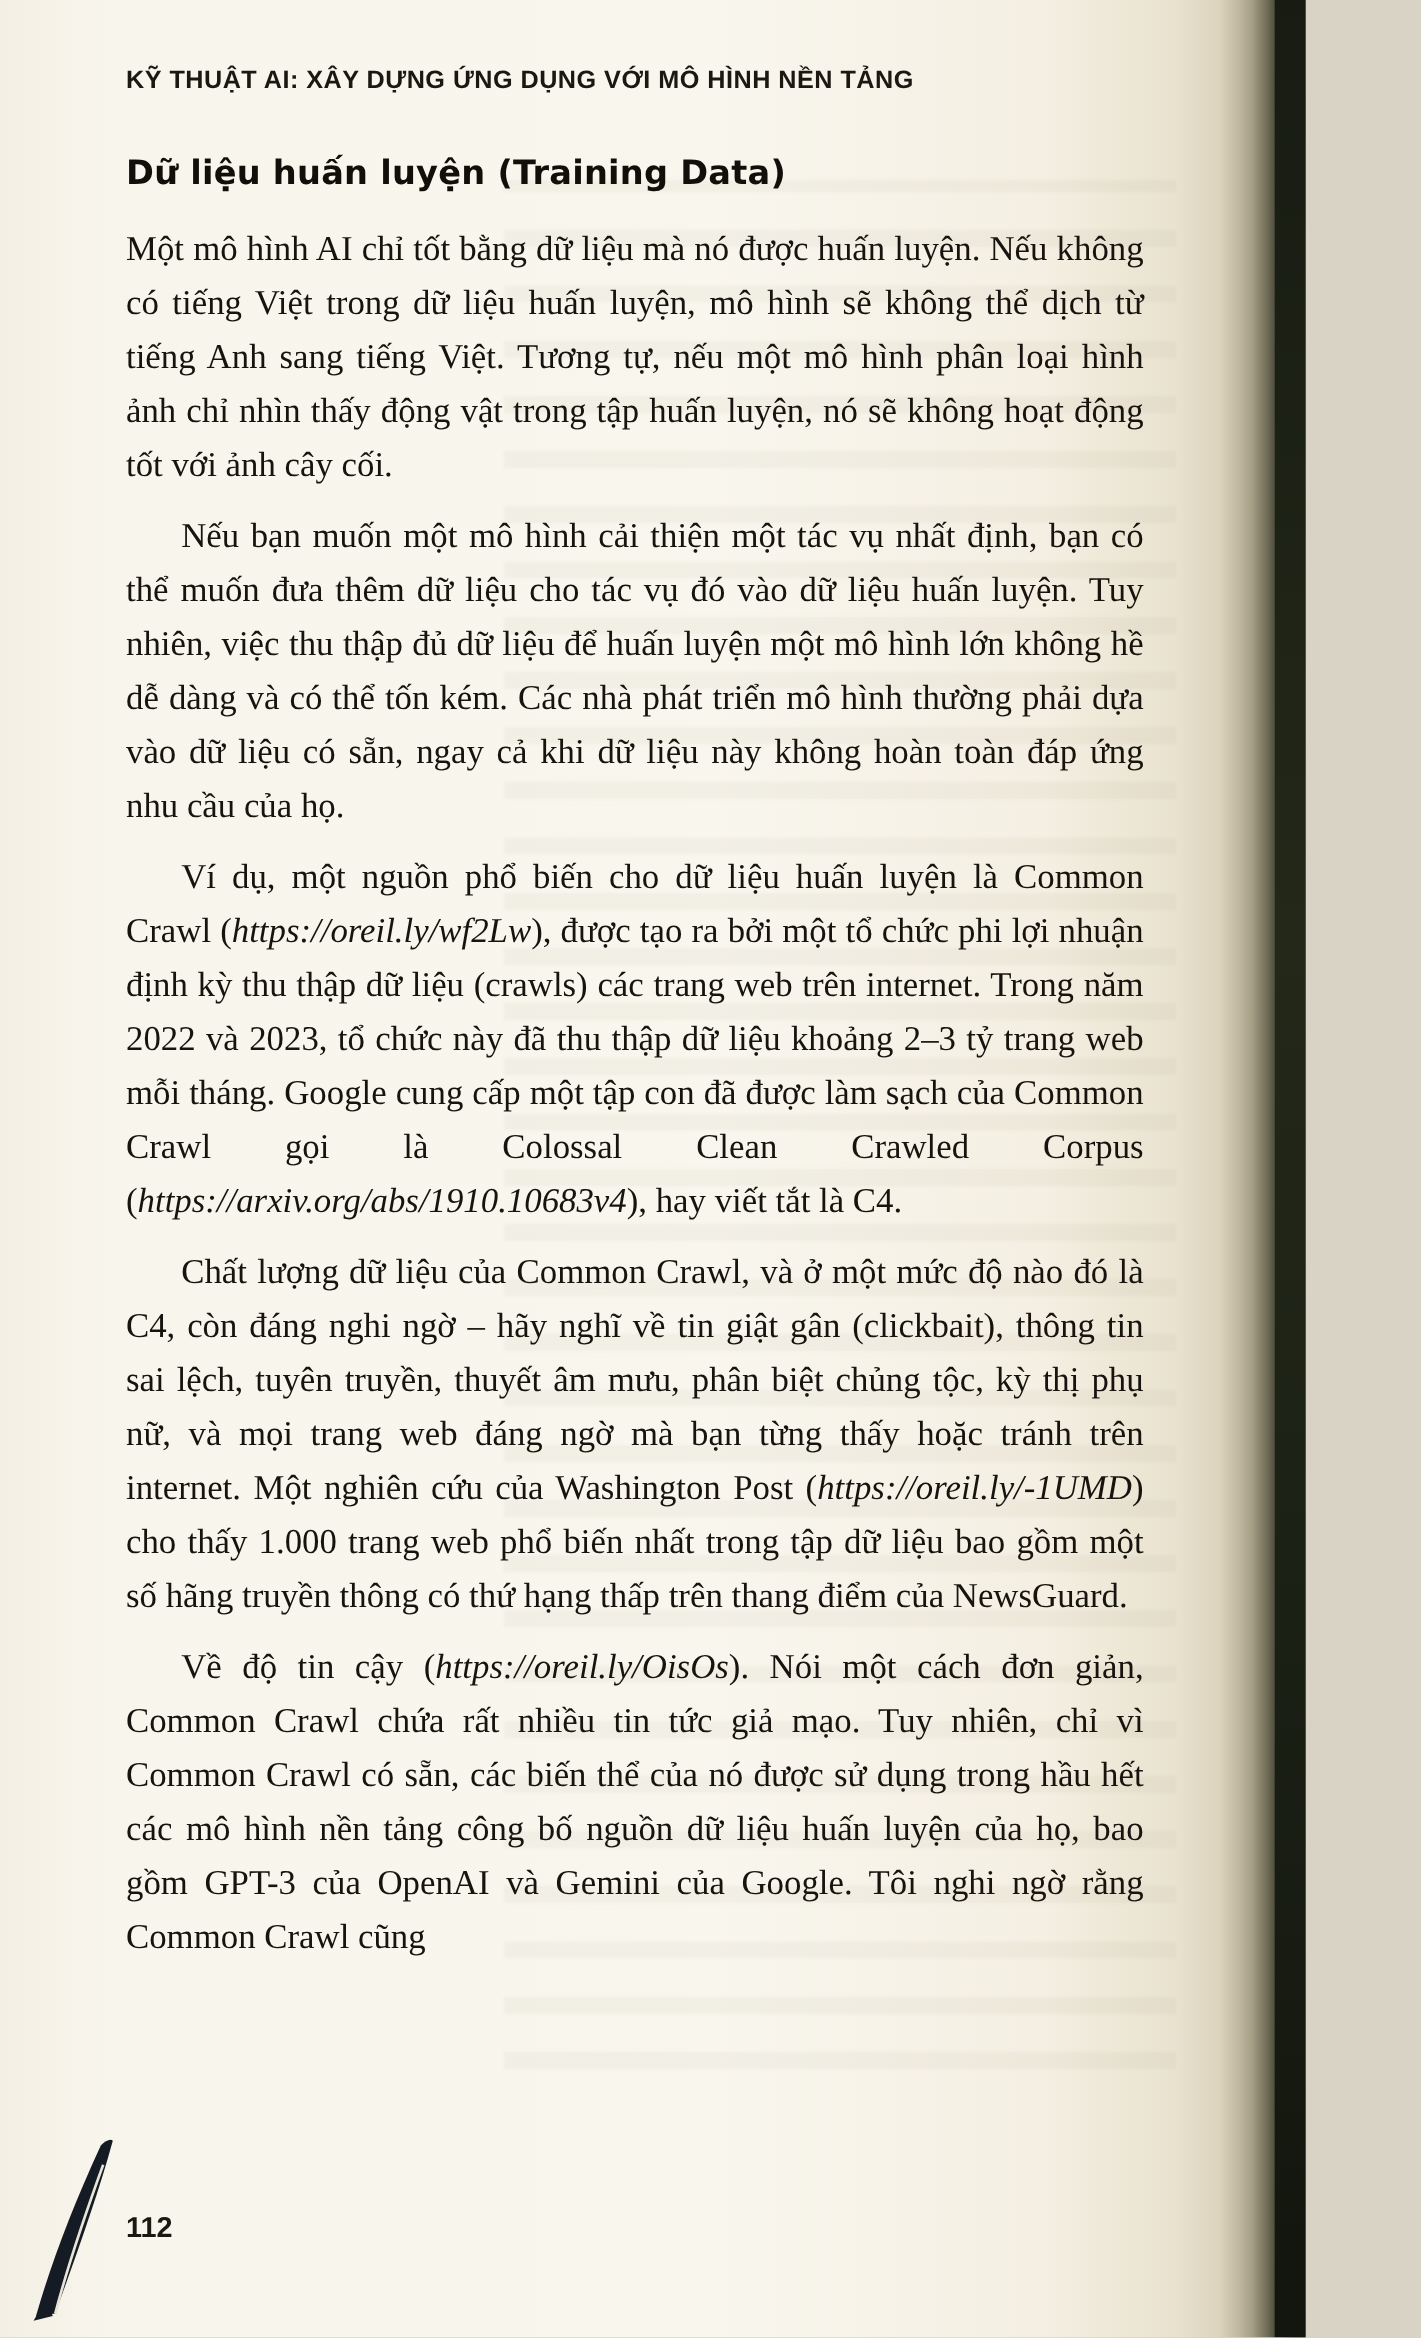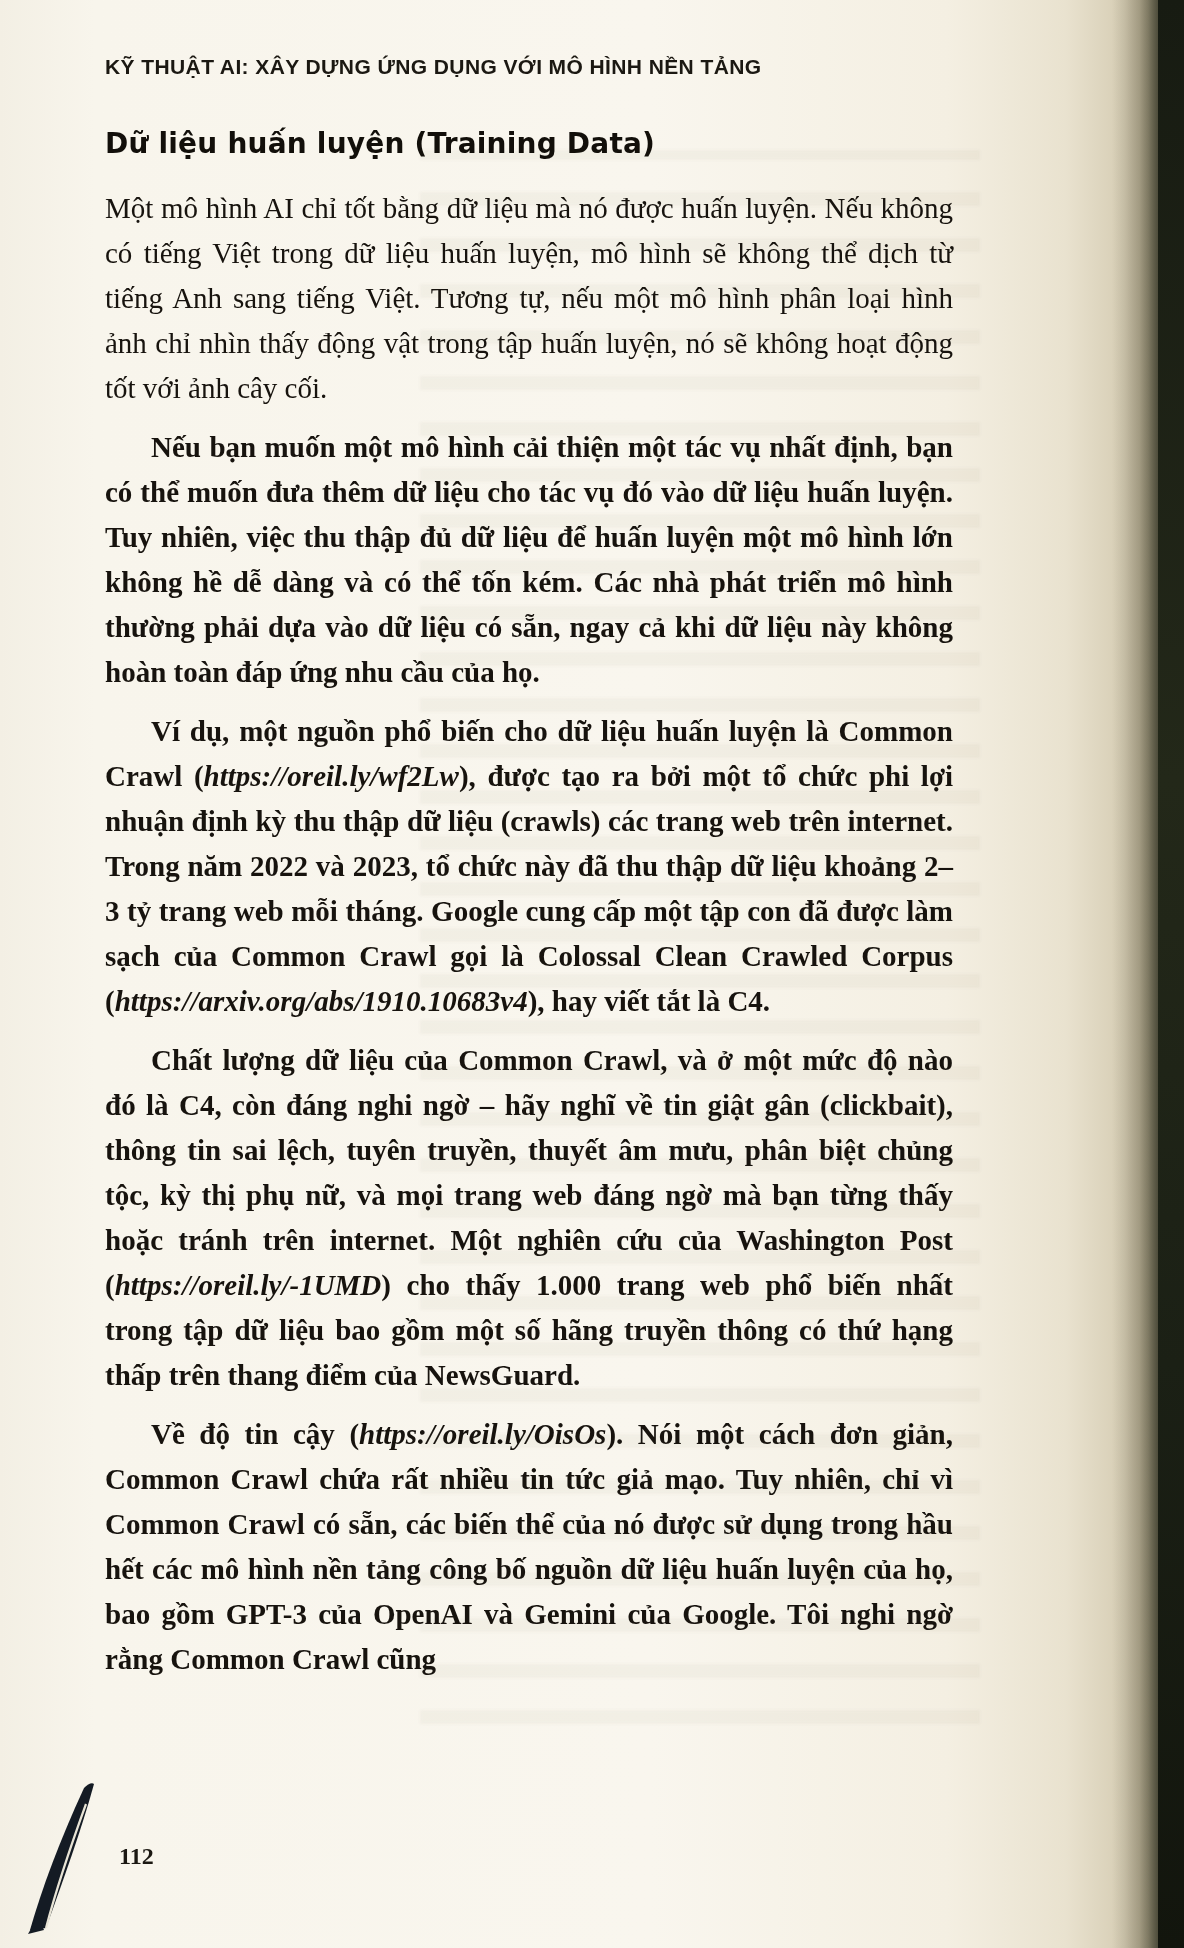--- a/index.html
+++ b/index.html
@@ -5,21 +5,21 @@
   html, body { margin: 0; padding: 0; }
   body {
     width: 1184px;
     height: 1948px;
     background: #d8d3c4;
     font-family: "Liberation Serif", serif;
     overflow: hidden;
   }
   .page {
     position: relative;
-    width: 1184px;
+    width: 1088px;
     height: 1948px;
     background:
       linear-gradient(90deg,
         #f3efe4 0%,
         #f8f5ec 8%,
         #f9f6ee 55%,
         #f4efe2 80%,
         #e9e2cf 90%,
         #d6cdb4 95%,
         #b9af93 97%,
@@ -88,27 +88,27 @@
     letter-spacing: 0.2px;
     color: #120f0a;
   }
   .body-text {
     margin-top: 26px;
     font-size: 29px;
     line-height: 45px;
     text-align: justify;
   }
   .para { margin: 0 0 14px 0; }
-  .para.indent { text-indent: 46px; font-weight: bold; }
+  .para.indent { text-indent: 46px; }
   .para .it { font-style: italic; }
   .page-number {
     position: absolute;
-    left: 119px;
+    left: 105px;
     top: 1843px;
-    font-family: Liberation Serif, serif;
+    font-family: Liberation Sans, sans-serif;
     font-weight: bold;
     font-size: 24px;
     color: #1b1812;
   }
   .quill {
     position: absolute;
     left: 22px;
     top: 1778px;
     width: 78px;
     height: 160px;

